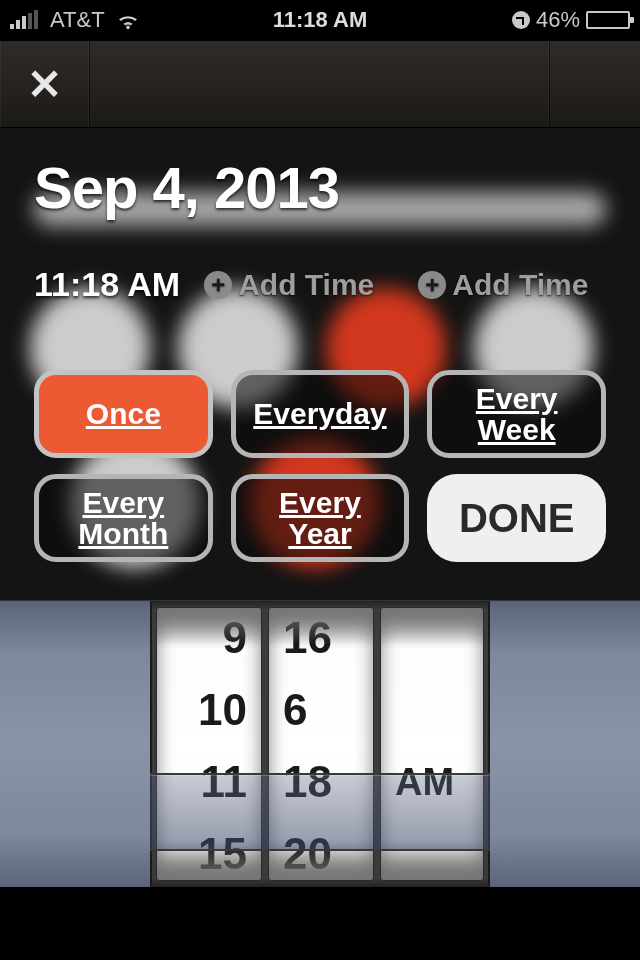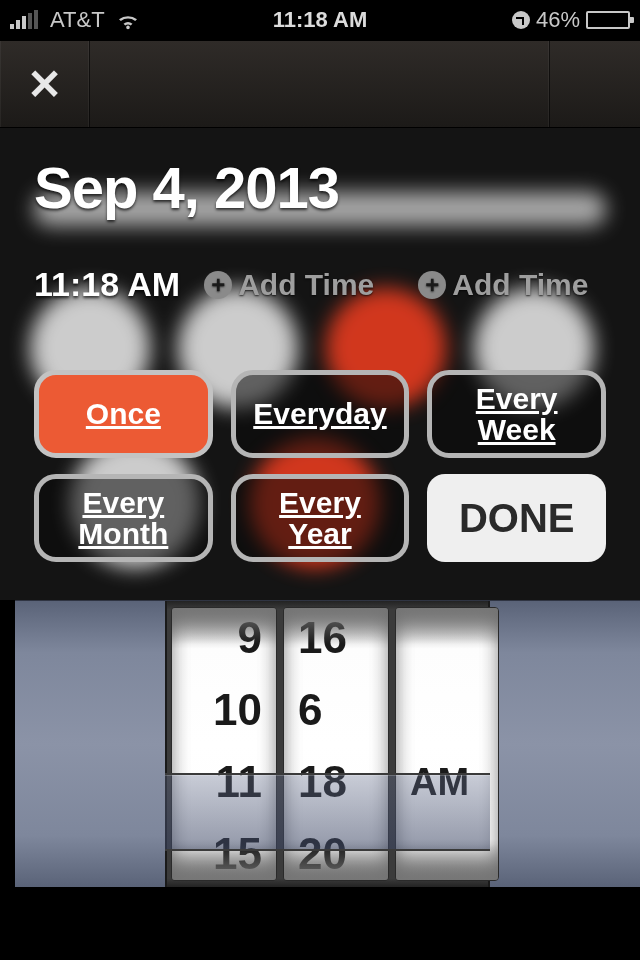--- a/index.html
+++ b/index.html
@@ -115,34 +115,33 @@
     line-height:1.05;
     padding: 0 8px;
     text-decoration: underline;
   }
   .freq-btn.selected {
     background:#ec5a34;
     border-color:#c3c3c3;
   }
   .done-btn {
     border: none;
-    border-radius: 18px;
+    border-radius: 30px;
     background:#efefef;
     display:flex; align-items:center; justify-content:center;
     color:#2a2a2a; font-size:40px; font-weight:800;
     font-family: "Arial Black","Helvetica Neue",sans-serif;
   }
 
   
   .picker {
     height: 287px;
     background: linear-gradient(#5a6378 0%, #7e879c 18%, #8b93a7 50%, #7e879c 82%, #5a6378 100%);
     position: relative;
     border-top: 1px solid #2f3442;
-    margin-left: 15px;
   }
   .picker-frame {
     position:absolute;
     left:150px; right:150px;
     top:0; bottom:0;
     background: linear-gradient(#232323 0%, #3b3b3b 3%, #3b3b3b 97%, #232323 100%);
     border-left: 2px solid #1a1a1a;
     border-right: 2px solid #1a1a1a;
   }
   .wheels {

